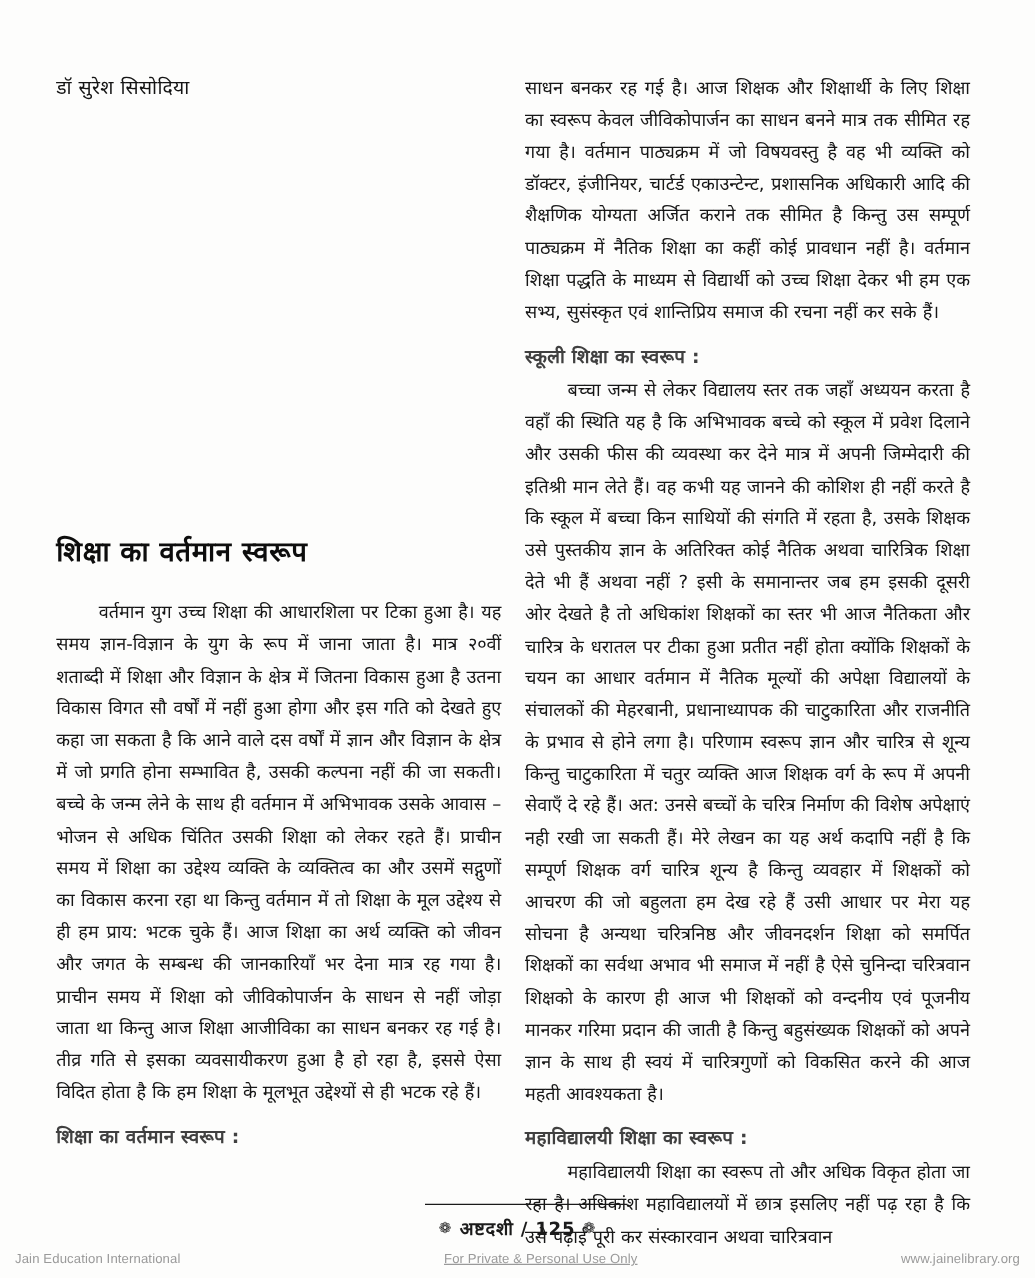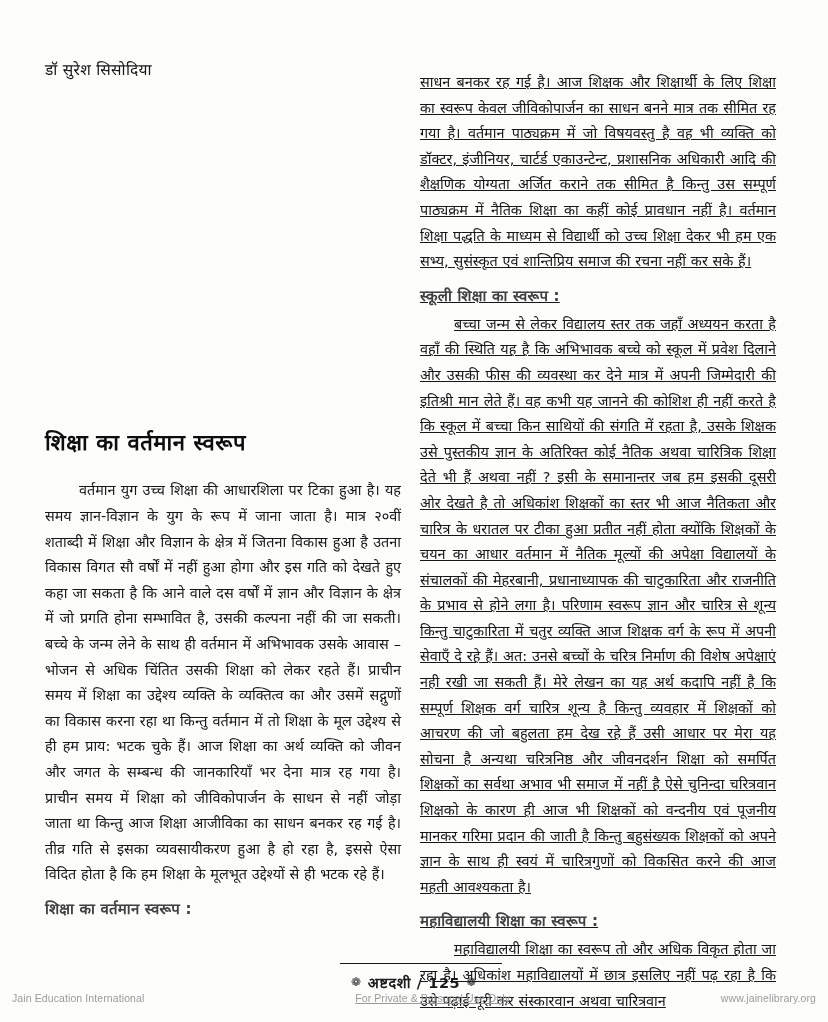--- a/index.html
+++ b/index.html
@@ -39,21 +39,21 @@
     width: 828px;
     height: 960px;
   }
   .col {
     position: absolute;
     top: 60px;
     width: 356px;
     color: #161616;
   }
   .col-left  { left: 45px;  top: 430px; }
-  .col-right { left: 420px; top: 70px; text-decoration: underline; }
+  .col-right { left: 420px; top: 59px; }
 
   .doc-title {
     font-family: "DejaVu Sans", sans-serif;
     font-size: 22px;
     font-weight: 700;
     color: #0d0d0d;
     text-align: left;
     letter-spacing: 0.5px;
     margin: 0 0 22px 0;
     line-height: 1.2;
@@ -113,21 +113,21 @@
   }
 
   
   .scan-strip {
     position: absolute;
     left: 0;
     top: 992px;
     width: 828px;
     height: 30px;
     display: flex;
-    align-items: flex-start;
+    align-items: center;
     justify-content: space-between;
     padding: 0 12px;
     box-sizing: border-box;
     font-family: "Liberation Sans", sans-serif;
     font-size: 10.5px;
     color: #9a9a9a;
     letter-spacing: 0.1px;
   }
   .scan-strip .mid { flex: 0 0 auto; text-decoration: underline; }
 </style>

